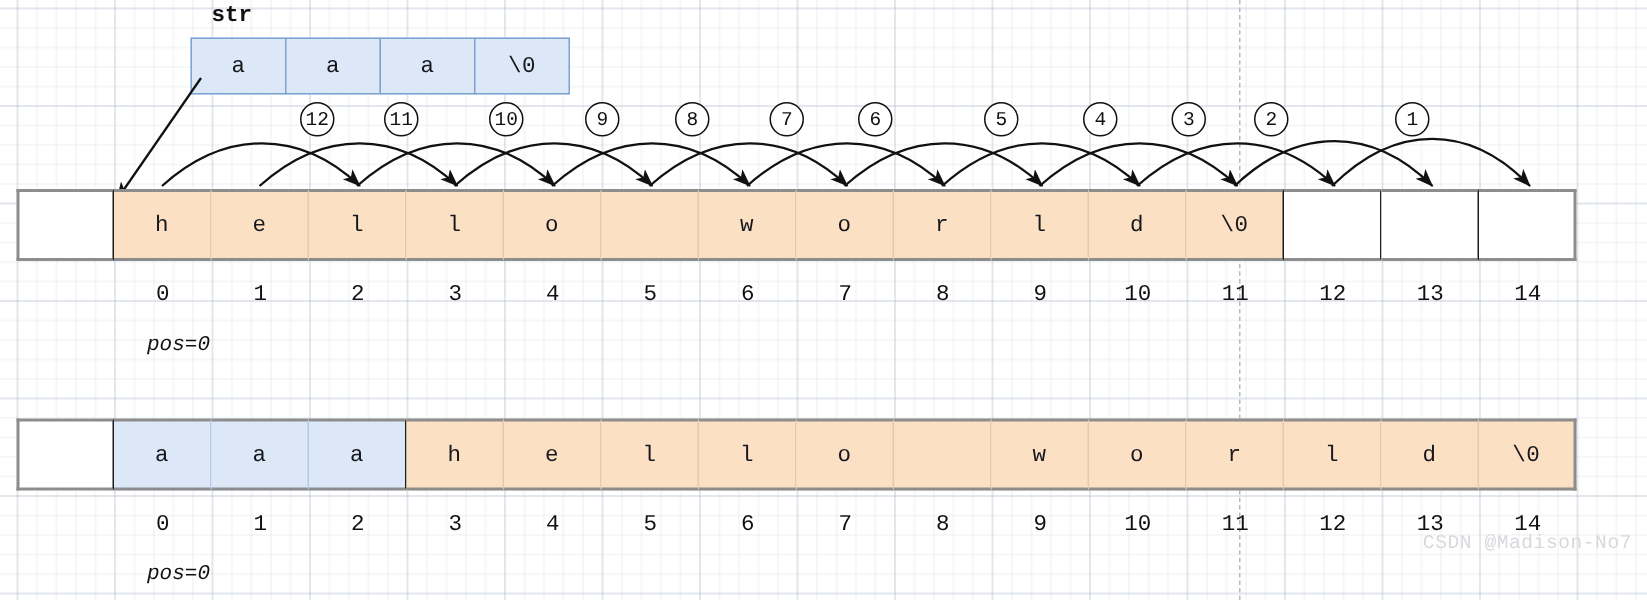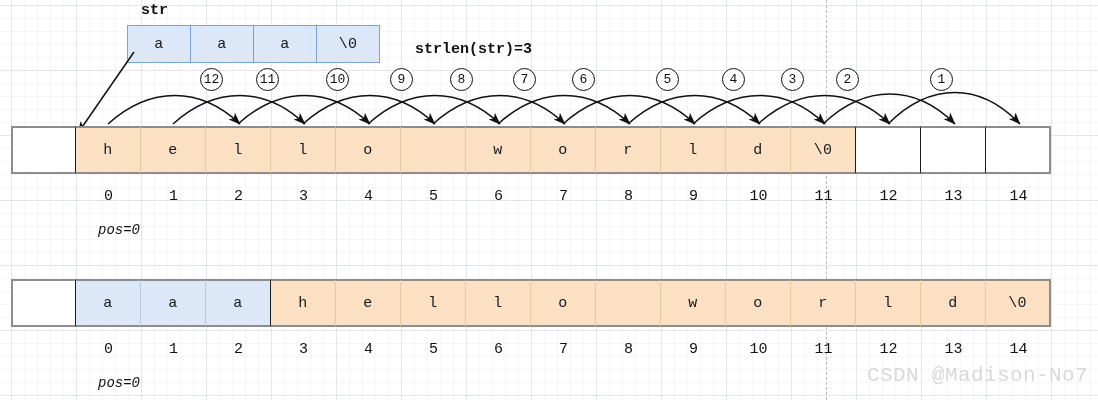--- a/index.html
+++ b/index.html
@@ -148,43 +148,42 @@
     top: 0;
     width: 1098px;
     height: 400px;
     pointer-events: none;
   }
 
   
   .watermark {
     position: absolute;
     right: 10px;
-    top: 364px;
-    font-size: 21px;
+    top: 354px;
+    font-size: 13px;
     color: #d8d8dd;
     letter-spacing: .4px;
   }
 </style>
 </head>
 <body>
 
 <div id="canvas">
 
   <div class="dashed-divider"></div>
 
   <div class="str-label">str</div>
 
   <div class="arr-row strbox" id="str-array">
       <div class="cell">a</div>
       <div class="cell">a</div>
       <div class="cell">a</div>
       <div class="cell">\0</div>
     </div>
 
-  <div class="strlen-label">strlen(str)=3</div>
 
   <div id="steps-layer">
       <div class="step" style="left: 200px; top: 68px;">12</div>
       <div class="step" style="left: 256px; top: 68px;">11</div>
       <div class="step" style="left: 326px; top: 68px;">10</div>
       <div class="step" style="left: 390px; top: 68px;">9</div>
       <div class="step" style="left: 450px; top: 68px;">8</div>
       <div class="step" style="left: 513px; top: 68px;">7</div>
       <div class="step" style="left: 572px; top: 68px;">6</div>
       <div class="step" style="left: 656px; top: 68px;">5</div>

